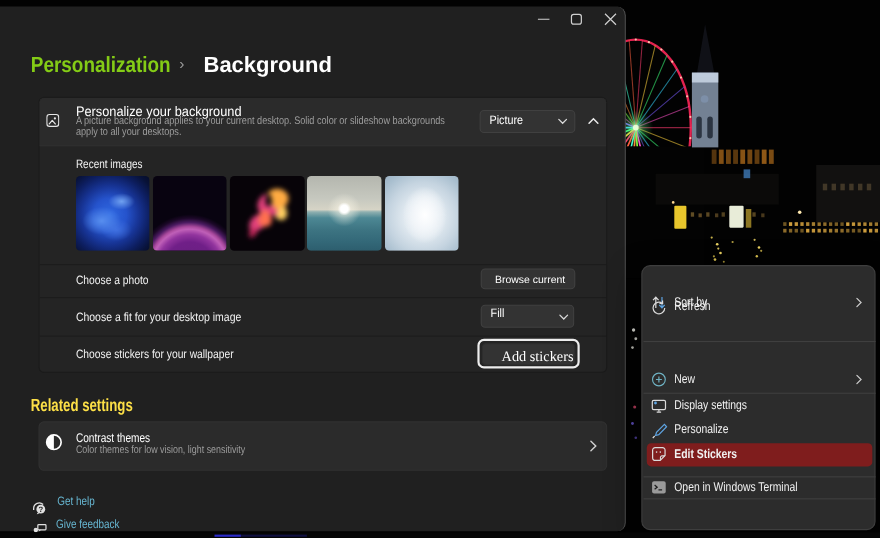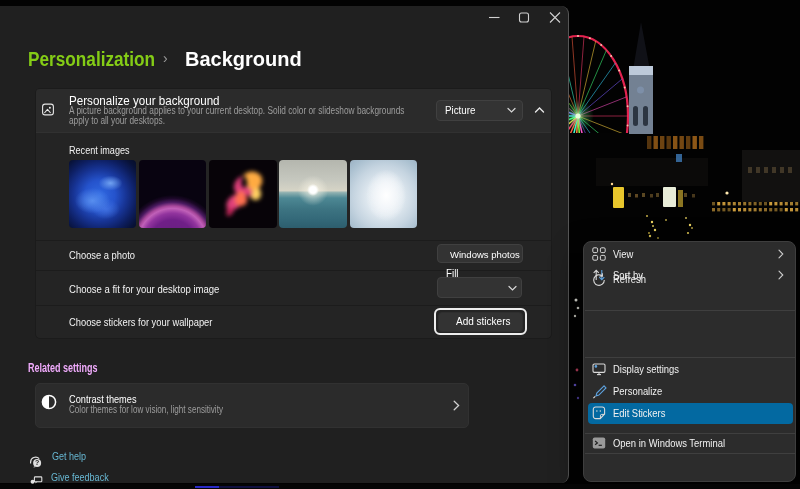--- a/index.html
+++ b/index.html
@@ -22,37 +22,37 @@
            border-radius:5px; border:1px solid #1b1b1b; overflow:hidden; background:#242424; }
   #hdrbg { position:absolute; left:-1px; top:-1px; width:517px; height:45px; background:#2b2b2b; border:1px solid #313131; border-radius:5px 5px 0 0; }
 
   .btn { position:absolute; background:#333333; border:1px solid #404040; border-radius:4px; color:#ffffff; }
 
   .divider { position:absolute; left:0; width:100%; height:1px; background:#1c1c1c; }
   .rowlabel { position:absolute; left:33px; font-size:11px; color:#f2f2f2; white-space:nowrap; }
 
   .thumb { position:absolute; top:71px; width:67.5px; height:68px; border-radius:4px; overflow:hidden; }
 
-  #sect2 { position:absolute; left:28px; top:355.4px; font-size:12px; font-weight:700; color:#f0abfc; }
-
-  #card2 { position:absolute; left:35px; top:377px; width:434px; height:45px; background:#2b2b2b;
+  #sect2 { position:absolute; left:28px; top:355.4px; font-size:16px; font-weight:700; color:#fde047; }
+
+  #card2 { position:absolute; left:35px; top:377px; width:517px; height:45px; background:#2b2b2b;
            border:1px solid #313131; border-radius:5px; }
 
   .link { position:absolute; font-size:11px; color:#67b7d2; }
 
   
   #menu { position:absolute; left:583px; top:241px; width:213px; height:241px;
           background:#2c2c2c; border:1px solid #3e3e3e; border-radius:8px;
           box-shadow:0 12px 30px rgba(0,0,0,.65); }
   .mi { position:absolute; left:4px; width:205px; height:21px; }
   .mi .ictr { position:absolute; left:3px; top:50%; transform:translateY(-50%); width:16px; height:16px; }
   .mi .txt { position:absolute; left:25px; top:4px; font-size:11.5px; color:#f1f1f1; white-space:nowrap; transform:scaleX(.82); transform-origin:0 50%; }
   .mi .sc  { position:absolute; right:20px; top:5px; font-size:10px; color:#a2a2a2; white-space:nowrap; transform:scaleX(.85); transform-origin:100% 50%; }
   .mi .sub { position:absolute; right:9px; top:5px; }
-  .mi.hl { background:#0369a1; border-radius:4px; }
+  .mi.hl { background:#7f1d1d; border-radius:4px;font-weight:bold; }
   .msep { position:absolute; left:1px; width:211px; height:1px; background:#3f3f3f; }
 
   #bstrip { position:absolute; left:0; top:484px; width:800px; height:5px; background:#050505; }
 </style>
 </head>
 <body>
 <div id="screen">
 
   <svg id="desk" style="position:absolute;left:0;top:0" width="800" height="489" viewBox="0 0 800 489">
     <rect x="0" y="0" width="800" height="489" fill="#020202"></rect>
@@ -265,35 +265,35 @@
               <path d="M44 30 C48 26 52 28 52 34 C52 40 46 42 42 38 Z" fill="#ffd060"></path>
               <path d="M18 56 C16 50 20 46 24 48 C26 50 24 56 18 56 Z" fill="#c02858"></path>
             </g>
           </svg></div>
       <div class="thumb" style="left:243.4px; background:radial-gradient(circle 6px at 50% 44%, #ffffff 0%, #ffffff 55%, rgba(255,255,255,0) 100%), radial-gradient(circle 16px at 50% 45%, rgba(255,250,235,.75) 0%, rgba(255,250,235,0) 95%), linear-gradient(#b4b6ae 0%, #c6c8bf 30%, #d6d4c6 45%, #8fb0b0 48%, #4d8894 56%, #3d7482 72%, #336878 88%, #2d5e6e 100%);"></div>
       <div class="thumb" style="left:313.7px; background:radial-gradient(ellipse 20px 26px at 54% 52%, #ffffff 0%, #f4f7fa 45%, rgba(240,245,250,0) 100%), radial-gradient(circle at 52% 55%, #eef3f7 0%, #dfe8ef 35%, #c5d4e0 62%, #a9bfcf 85%, #9cb2c4 100%);"></div>
 
       <div class="divider" style="top:151px;"></div>
       <div class="rowlabel" style="top:159.6px;"><span class="sx" style="transform:scaleX(.85)">Choose a photo</span></div>
       <div class="btn" style="left:401px; top:154.5px; width:86px; height:19.5px;"></div>
-      <div style="position:absolute;left:414px;top:159.5px;font-size:9.5px;color:#fff;">Windows photos</div>
+      <div style="position:absolute;left:414px;top:159.5px;font-size:9.5px;color:#fff;">Browse current</div>
 
       <div class="divider" style="top:181px;"></div>
       <div class="rowlabel" style="top:193.5px;"><span class="sx" style="transform:scaleX(.866)">Choose a fit for your desktop image</span></div>
       <div class="btn" style="left:401px; top:188px; width:85px; height:21px;"></div>
-      <div style="position:absolute;left:410px;top:178px;font-size:11px;color:#fff;"><span class="sx" style="transform:scaleX(.89)">Fill</span></div>
+      <div style="position:absolute;left:410px;top:190px;font-size:11px;color:#fff;"><span class="sx" style="transform:scaleX(.89)">Fill</span></div>
       <svg style="position:absolute;left:472px; top:196px;" width="9" height="7" viewBox="0 0 9 7">
           <path d="M1 1.5 L4.5 5 L8 1.5" fill="none" stroke="#d8d8d8" stroke-width="1.2" stroke-linecap="round"></path>
         </svg>
 
       <div class="divider" style="top:216px;"></div>
       <div class="rowlabel" style="top:226.5px;"><span class="sx" style="transform:scaleX(.85)">Choose stickers for your wallpaper</span></div>
       <div style="position:absolute; left:398px; top:219px; width:93px; height:27px; border:2px solid #ededed; border-radius:6px;"></div>
       <div class="btn" style="left:402px; top:222.5px; width:85px; height:20px; border-color:#2e2e2e;"></div>
-      <div style="position:absolute;left:420px;top:227.3px;font-size:10px;color:#fff;">Add stickers</div>
+      <div style="position:absolute;left:420px;top:227.3px;font-size:13px;color:#fff;font-family:Liberation Serif, serif;">Add stickers</div>
     </div>
 
     <div id="sect2"><span class="sx" style="transform:scaleX(.75)">Related settings</span></div>
 
     <div id="card2">
       <svg style="position:absolute;left:4.5px;top:9.5px" width="16" height="16" viewBox="0 0 16 16">
         <circle cx="8" cy="8" r="6.6" fill="none" stroke="#ffffff" stroke-width="1.5"></circle>
         <path d="M8 1.4 A6.6 6.6 0 0 0 8 14.6 Z" fill="#ffffff"></path>
       </svg>
       <div style="position:absolute;left:33.3px;top:8.8px;font-size:11.5px;color:#fff;"><span class="sx" style="transform:scaleX(.8)">Contrast themes</span></div>
@@ -313,50 +313,48 @@
     <svg style="position:absolute;left:28.5px;top:470px" width="14" height="13" viewBox="0 0 14 13">
       <circle cx="3.6" cy="5.8" r="2" fill="#e0e0e0"></circle>
       <path d="M0.8 12.4 a2.9 2.9 0 0 1 5.6 0 Z" fill="#e0e0e0"></path>
       <rect x="5.4" y="0.9" width="7.4" height="4.8" rx="0.8" fill="none" stroke="#e0e0e0" stroke-width="1.1"></rect>
       <path d="M6.8 5.7 L6 7.4 L8.6 5.7 Z" fill="#e0e0e0"></path>
     </svg>
     <div class="link" style="left:51px; top:465.3px;"><span class="sx" style="transform:scaleX(.82)">Give feedback</span></div>
   </div>
 
   <div id="menu">
-      <div class="mi " style="top:1.5px">
-        <svg class="ictr" width="16" height="16" viewBox="0 0 16 16">
-          <rect x="1.8" y="1.8" width="4.8" height="4.8" rx="1.3" fill="none" stroke="#dadada" stroke-width="1"></rect>
-          <rect x="9.4" y="1.8" width="4.8" height="4.8" rx="1.3" fill="none" stroke="#dadada" stroke-width="1"></rect>
-          <rect x="1.8" y="9.4" width="4.8" height="4.8" rx="1.3" fill="none" stroke="#dadada" stroke-width="1"></rect>
-          <rect x="9.4" y="9.4" width="4.8" height="4.8" rx="1.3" fill="none" stroke="#dadada" stroke-width="1"></rect>
-        </svg>
-        <div class="txt">View</div>
-        <svg class="sub" width="6" height="10" viewBox="0 0 6 10">
-          <path d="M1 1.2 L4.8 5 L1 8.8" fill="none" stroke="#cecece" stroke-width="1.1" stroke-linecap="round"></path>
-        </svg>
-      </div>
       <div class="mi " style="top:22.5px">
         <svg class="ictr" width="16" height="16" viewBox="0 0 16 16">
           <path d="M5.2 13 V3.4 M2.7 5.9 L5.2 3.2 L7.7 5.9" fill="none" stroke="#dadada" stroke-width="1.1"></path>
           <path d="M10.8 3 V12.6 M8.3 10.1 L10.8 12.8 L13.3 10.1" fill="none" stroke="#5ea3e0" stroke-width="1.1"></path>
         </svg>
         <div class="txt">Sort by</div>
         <svg class="sub" width="6" height="10" viewBox="0 0 6 10">
           <path d="M1 1.2 L4.8 5 L1 8.8" fill="none" stroke="#cecece" stroke-width="1.1" stroke-linecap="round"></path>
         </svg>
       </div>
       <div class="mi " style="top:27px">
         <svg class="ictr" width="16" height="16" viewBox="0 0 16 16">
           <path d="M13.3 8 a5.3 5.3 0 1 1 -2.1-4.2" fill="none" stroke="#dadada" stroke-width="1.1"></path>
           <path d="M11.3 1.2 L11.4 4.1 L8.5 3.9" fill="none" stroke="#dadada" stroke-width="1.1"></path>
         </svg>
         <div class="txt">Refresh</div>
       </div>
       <div class="msep" style="top:67.5px"></div>
+      <div class="mi " style="top:92.5px">
+        <svg class="ictr" width="16" height="16" viewBox="0 0 16 16">
+          <circle cx="8" cy="8" r="5.8" fill="none" stroke="#6fb3c4" stroke-width="1.05"></circle>
+          <path d="M8 5.3 V10.7 M5.3 8 H10.7" stroke="#6fb3c4" stroke-width="1.05"></path>
+        </svg>
+        <div class="txt">New</div>
+        <svg class="sub" width="6" height="10" viewBox="0 0 6 10">
+          <path d="M1 1.2 L4.8 5 L1 8.8" fill="none" stroke="#cecece" stroke-width="1.1" stroke-linecap="round"></path>
+        </svg>
+      </div>
       <div class="msep" style="top:114.5px"></div>
       <div class="mi " style="top:116.5px">
         <svg class="ictr" width="16" height="16" viewBox="0 0 16 16">
           <rect x="2" y="3" width="12" height="8.4" rx="1.3" fill="none" stroke="#dadada" stroke-width="1.1"></rect>
           <path d="M6 13.6 H10" stroke="#dadada" stroke-width="1.1"></path>
           <path d="M8 11.6 V13.4" stroke="#dadada" stroke-width="1.1"></path>
           <circle cx="4.9" cy="5.4" r="1.3" fill="#5ea3e0"></circle>
         </svg>
         <div class="txt">Display settings</div>
       </div>

